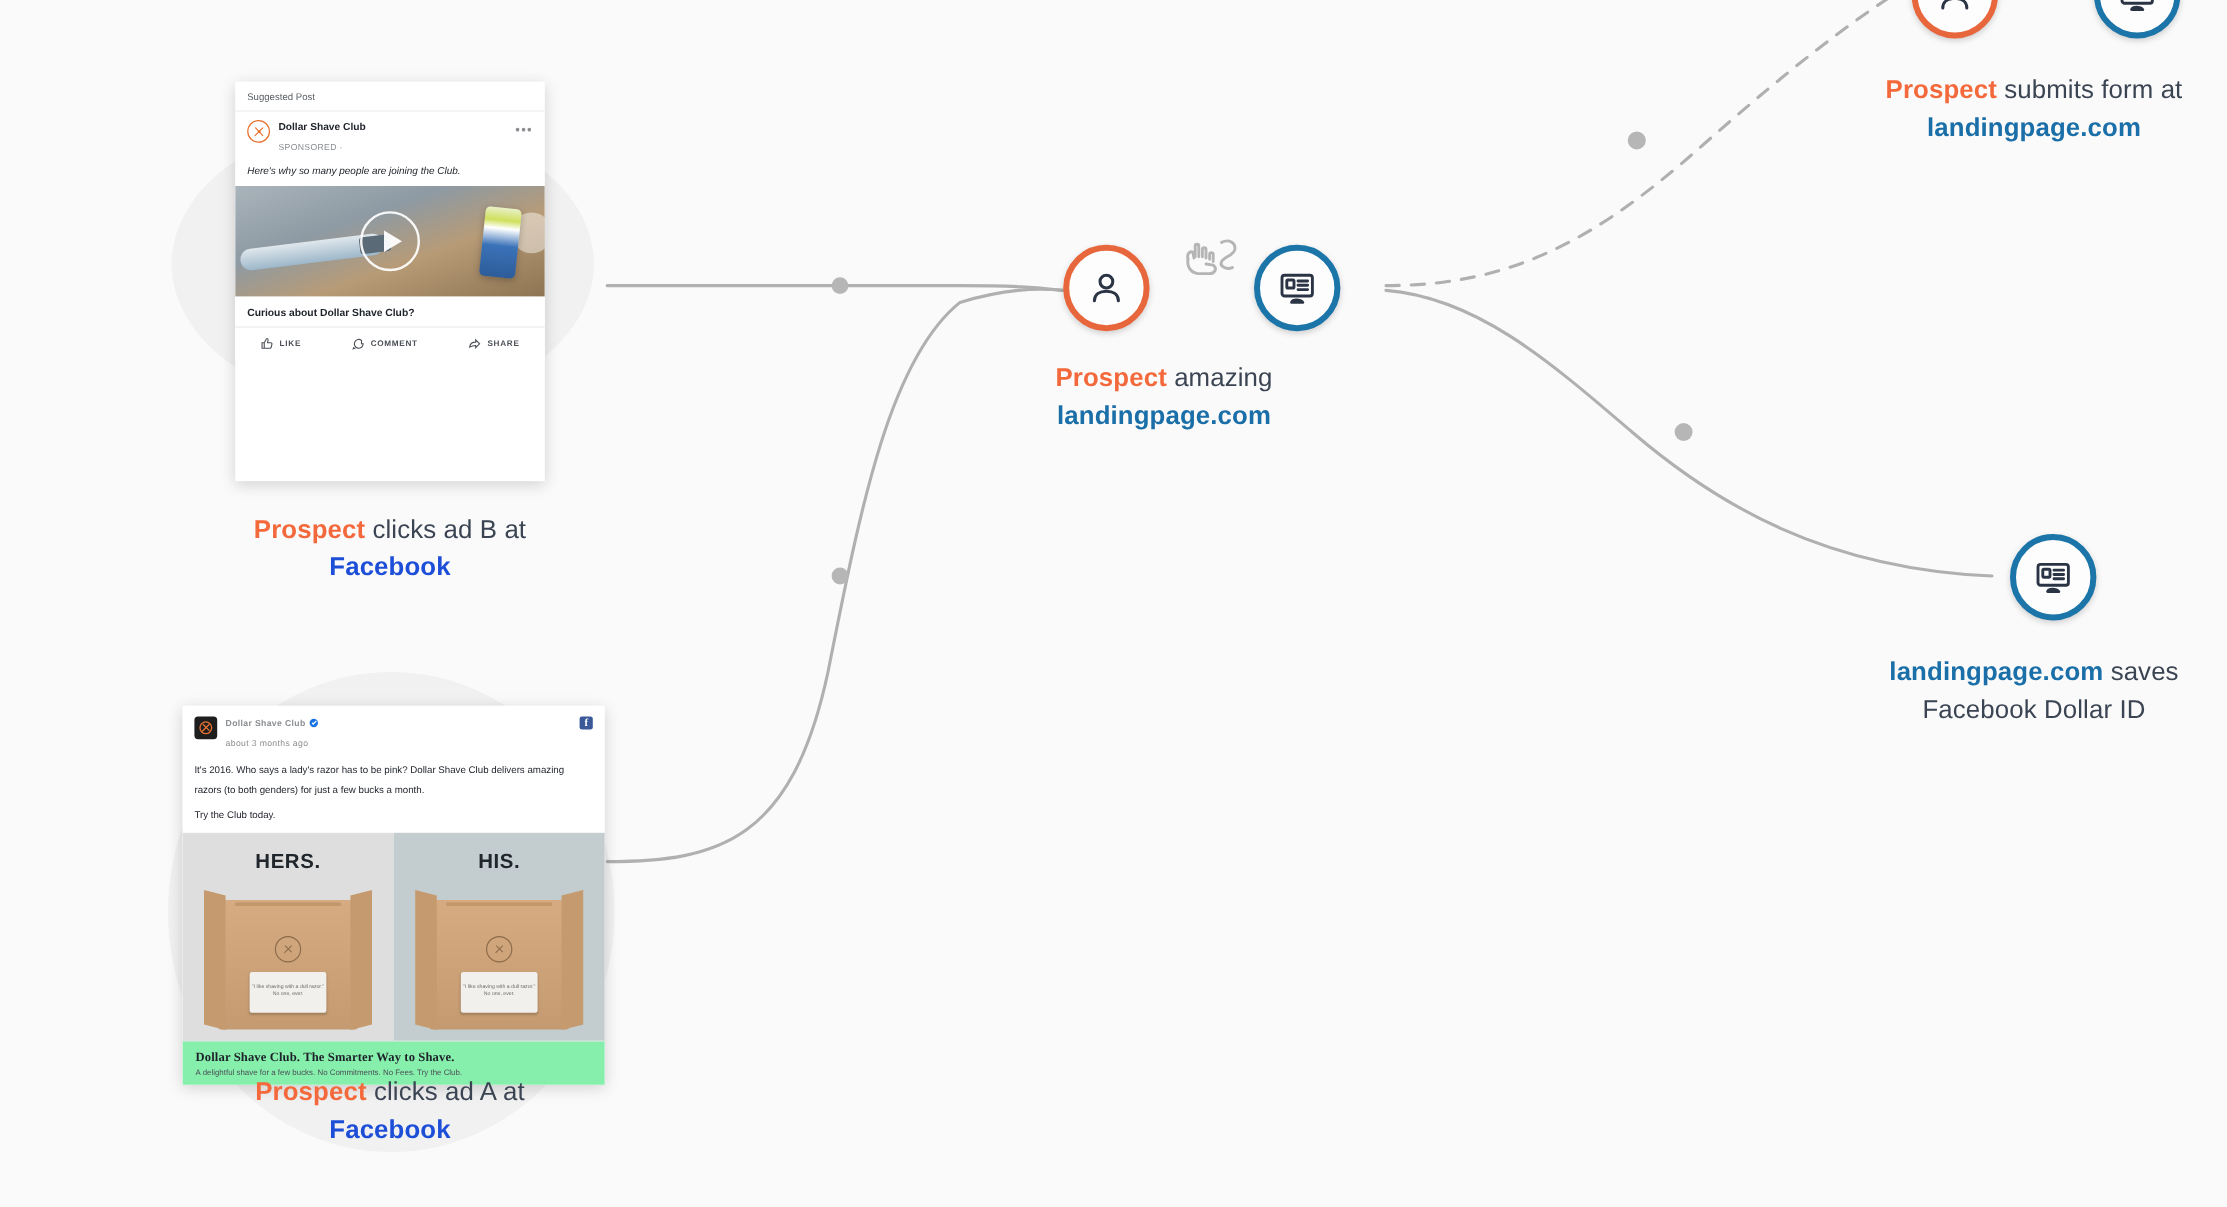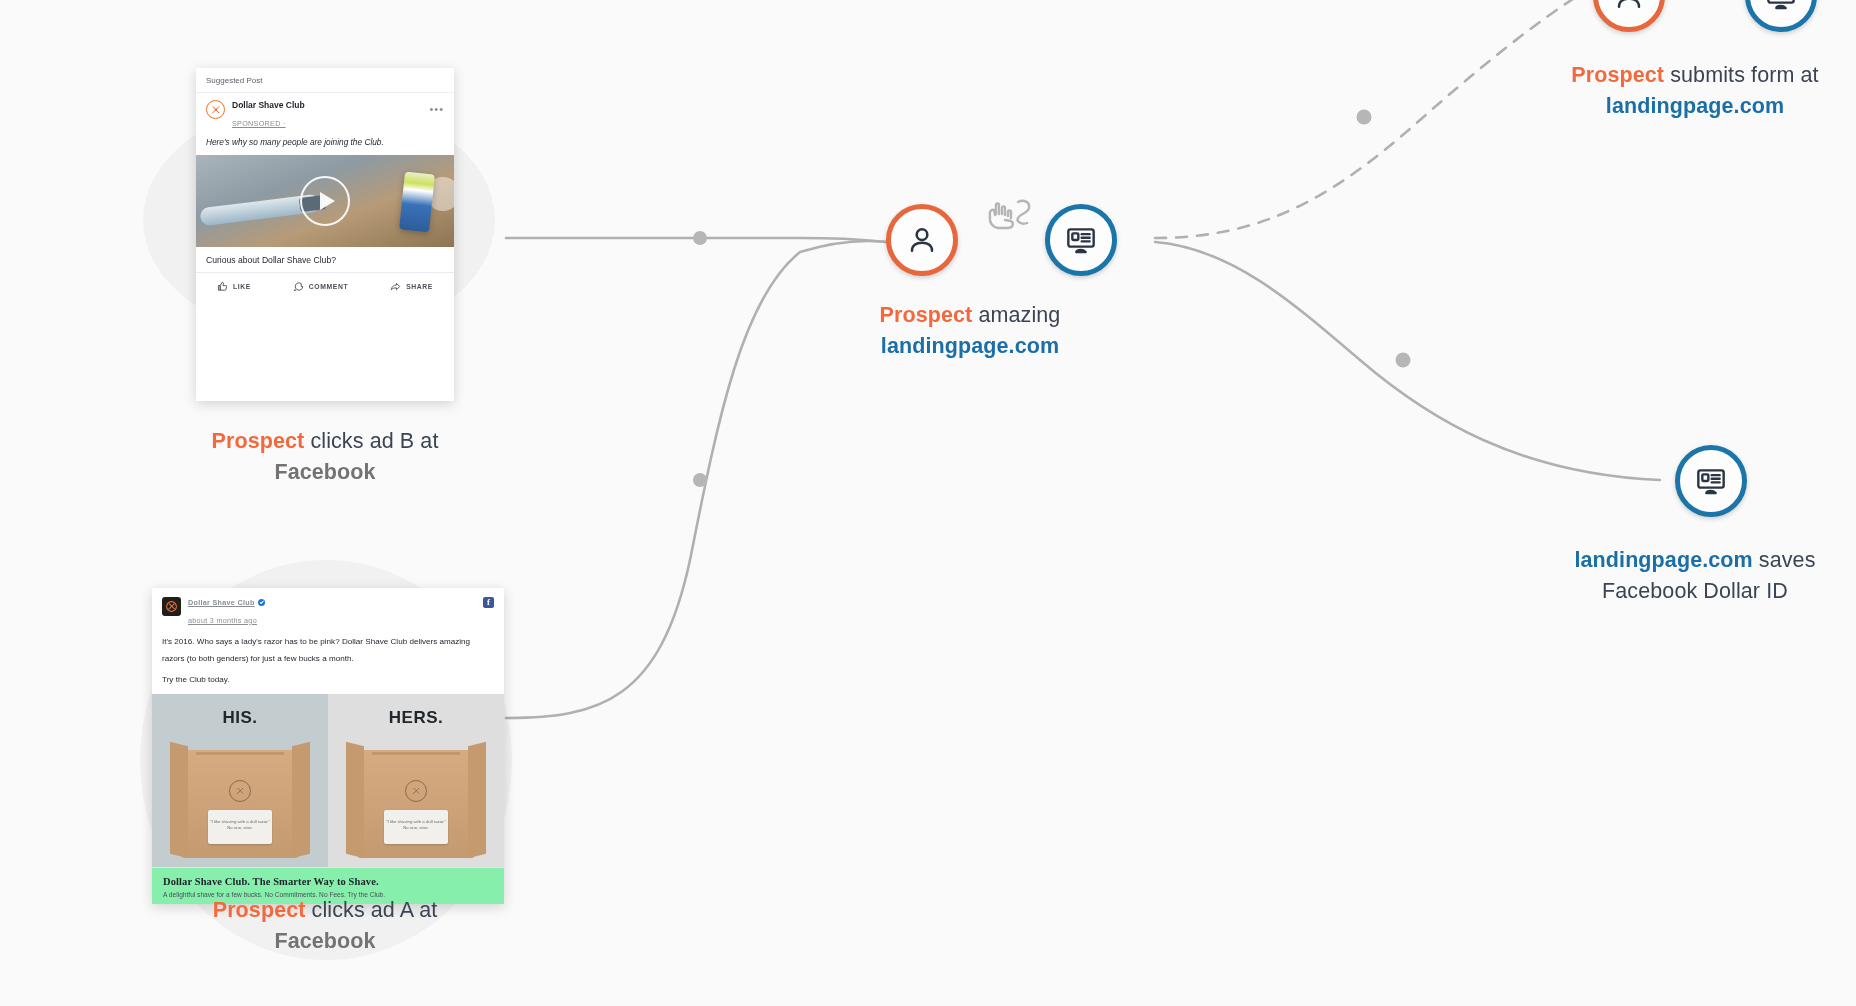--- a/index.html
+++ b/index.html
@@ -30,21 +30,21 @@
   .ring.blue{border:5px solid #1b75a8;}
   .ring svg{display:block;}
 
   .caption{
     position:absolute;text-align:center;
     font-size:21.5px;line-height:31px;color:#3b4453;
     letter-spacing:.1px;
   }
   .c-orange{color:#f4693c;font-weight:bold;}
   .c-blue{color:#1b6fa8;font-weight:bold;}
-  .c-yellow{color:#737373;font-weight:bold;}
+  .c-yellow{color:#1d4ed8;font-weight:bold;}
 
   
   .card{
     position:absolute;background:#fff;
     box-shadow:0 3px 12px rgba(0,0,0,.16);
     box-sizing:border-box;overflow:hidden;
   }
 
   
   #cardB{left:196px;top:68px;width:258px;height:333px;}
@@ -54,21 +54,21 @@
   }
   .fbhead{display:flex;align-items:flex-start;padding:7px 10px 3px 10px;position:relative;}
   .dsc-logo{
     width:19px;height:19px;border-radius:50%;
     border:1.4px solid #e8722f;box-sizing:border-box;
     display:flex;align-items:center;justify-content:center;flex:0 0 auto;
   }
   .dsc-logo.sq{border-radius:3px;background:#1e1e1e;border:none;}
   .fbname{margin-left:7px;line-height:1.25;}
   .fbname b{font-size:8.5px;color:#1d2129;display:block;font-weight:bold;}
-  .fbname span{font-size:7.2px;color:#8a8d91;letter-spacing:.3px;text-decoration:underline;}
+  .fbname span{font-size:7.2px;color:#8a8d91;letter-spacing:.3px;}
   .dots{position:absolute;right:10px;top:10px;color:#8a8d91;font-size:11px;letter-spacing:1px;}
   .fbtext{font-size:8.3px;color:#1d2129;padding:3px 10px 7px 10px;line-height:1.4;font-style:italic;}
 
   .video{
     position:relative;height:92px;overflow:hidden;
     background:linear-gradient(160deg,#a9b4bb 0%,#8e9aa3 35%,#b79b77 62%,#8e7452 100%);
   }
   .v-razor1{position:absolute;left:4px;top:46px;width:120px;height:18px;border-radius:9px;
     background:linear-gradient(180deg,#dfe7ec,#9db7c9);transform:rotate(-7deg);}
   .v-razor1:after{content:"";position:absolute;right:-6px;top:2px;width:26px;height:14px;border-radius:3px;
@@ -80,21 +80,21 @@
   .play{
     position:absolute;left:50%;top:50%;transform:translate(-50%,-50%);
     width:46px;height:46px;border-radius:50%;border:2.5px solid rgba(255,255,255,.92);
     display:flex;align-items:center;justify-content:center;
   }
   .play i{
     display:block;width:0;height:0;margin-left:4px;
     border-left:15px solid rgba(255,255,255,.95);
     border-top:9px solid transparent;border-bottom:9px solid transparent;
   }
-  .curious{font-size:8.6px;font-weight:normal;color:#1d2129;padding:8px 18px 7px 10px;background:#fff;}
+  .curious{font-size:8.6px;font-weight:bold;color:#1d2129;padding:8px 18px 7px 10px;background:#fff;}
   .thumbs{display:flex;gap:3px;padding:0 0 0 0;background:#fff;height:66px;}
   .thumb{flex:1;position:relative;overflow:hidden;background:#dcdcd6;}
   .th1{background:linear-gradient(170deg,#e8e7e2 0%,#d8d7d1 55%,#c9c7bf 100%);}
   .th2{background:linear-gradient(170deg,#eceae6 0%,#dddbd6 100%);}
   .th3{background:linear-gradient(170deg,#e5e3de 0%,#d3d1cb 100%);}
   .th4{background:linear-gradient(170deg,#8b8a86 0%,#5f5e5b 100%);}
   .th-obj{position:absolute;border-radius:3px;}
   .t1a{left:14px;top:8px;width:13px;height:22px;background:linear-gradient(180deg,#cfe05d,#2f3a44);}
   .t1b{left:17px;top:28px;width:7px;height:30px;background:linear-gradient(180deg,#4d6f93,#2c4260);}
   .t2a{left:8px;top:24px;width:40px;height:11px;border-radius:5px;background:linear-gradient(180deg,#fdfdfd,#cfd4d6);transform:rotate(-18deg);}
@@ -269,50 +269,50 @@
         <span>about 3 months ago</span>
       </div>
       <div class="fbicon">f</div>
     </div>
 
     <div class="fbtextA">It's 2016. Who says a lady's razor has to be pink? Dollar Shave Club delivers amazing</div>
     <div class="fbtextA">razors (to both genders) for just a few bucks a month.</div>
     <div class="fbtextA" style="padding-top:7px;padding-bottom:8px;">Try the Club today.</div>
 
     <div class="hisHers">
+      <div class="hh hhR">
+        <div class="hh-label">HERS.</div>
+        <div class="box">
+          <div class="box-tape"></div>
+          <div class="box-logo">
+            <svg width="12" height="12" viewBox="0 0 24 24" stroke="#8d6c4b" stroke-width="1.8" fill="none">
+              <path d="M6 18 L18 6"></path>
+                <path d="M7 6 L18 17"></path>
+            </svg>
+          </div>
+          <div class="box-item">
+            <span>"I like shaving with a dull razor." No one, ever.</span>
+          </div>
+        </div>
+      </div>
       <div class="hh hhL">
         <div class="hh-label">HIS.</div>
         <div class="box">
           <div class="box-tape"></div>
           <div class="box-logo">
             <svg width="12" height="12" viewBox="0 0 24 24" stroke="#8d6c4b" stroke-width="1.8" fill="none">
               <path d="M6 18 L18 6"></path>
                 <path d="M7 6 L18 17"></path>
             </svg>
           </div>
           <div class="box-item">
             <span>"I like shaving with a dull razor." No one, ever.</span>
           </div>
         </div>
       </div>
-      <div class="hh hhR">
-        <div class="hh-label">HERS.</div>
-        <div class="box">
-          <div class="box-tape"></div>
-          <div class="box-logo">
-            <svg width="12" height="12" viewBox="0 0 24 24" stroke="#8d6c4b" stroke-width="1.8" fill="none">
-              <path d="M6 18 L18 6"></path>
-                <path d="M7 6 L18 17"></path>
-            </svg>
-          </div>
-          <div class="box-item">
-            <span>"I like shaving with a dull razor." No one, ever.</span>
-          </div>
-        </div>
-      </div>
     </div>
 
     <div class="adfoot">
       <h4>Dollar Shave Club. The Smarter Way to Shave.</h4>
       <p>A delightful shave for a few bucks. No Commitments. No Fees. Try the Club.</p>
 
     </div>
   </div>
 
   <div class="caption" style="left:90px;top:895px;width:470px;">

